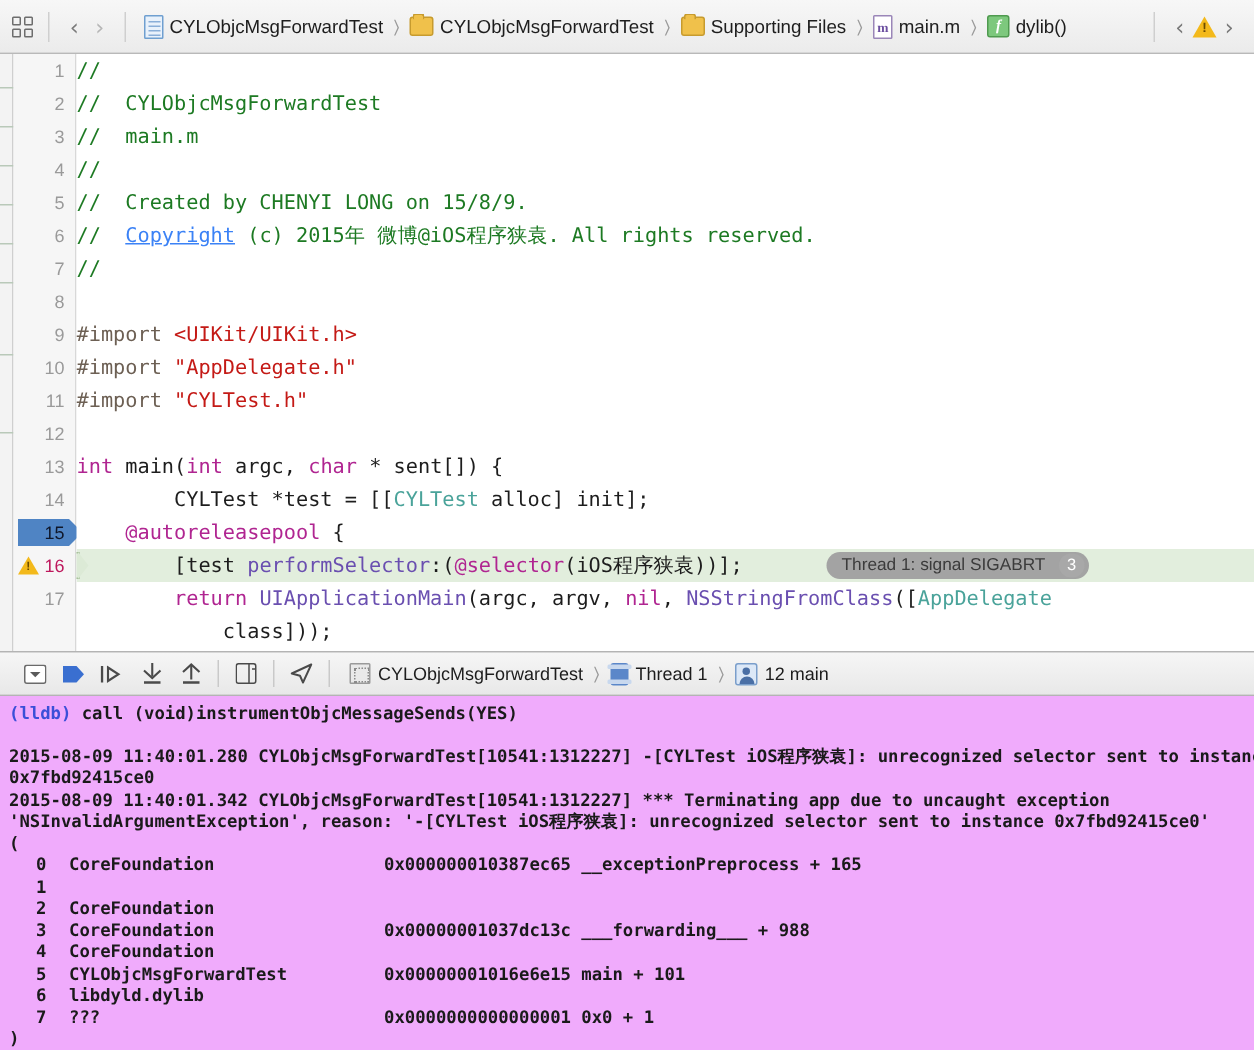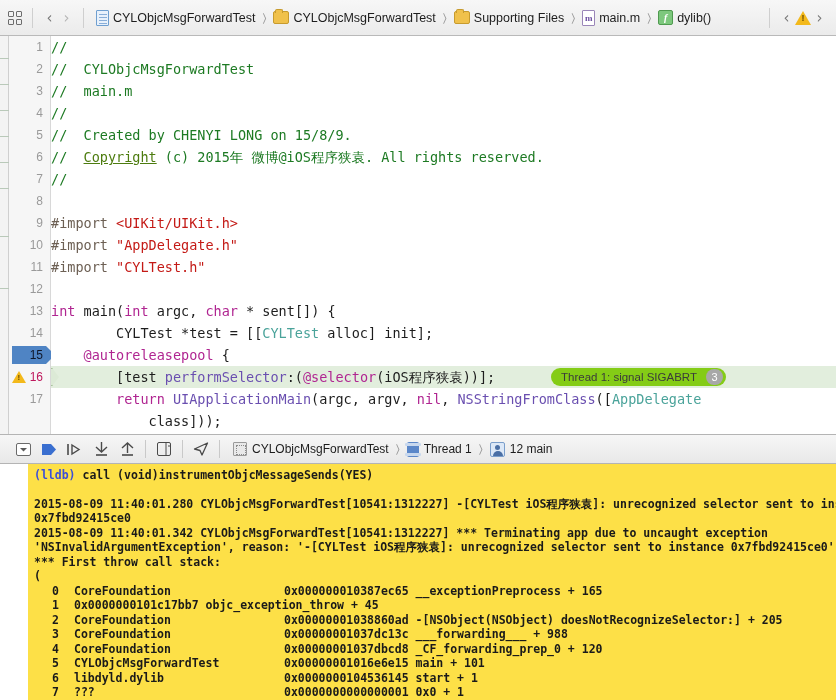--- a/index.html
+++ b/index.html
@@ -107,32 +107,32 @@
   
   .row-hl { position: absolute; left: 0; right: 0; height: 22px; background: #e2eedd; }
   .hl-arrow { position: absolute; left: -9px; top: 2px; width: 11px; height: 18px;
     background: #dcead6; border: 1px solid #a9c29d; border-left: none; }
   .hl-arrow::after { content:""; position:absolute; right:-7px; top:-1px; width:0; height:0;
     border-top: 9px solid transparent; border-bottom: 9px solid transparent; border-left: 7px solid #dcead6; }
 
   
   .issue-badge {
     position: absolute; height: 18px; display: flex; align-items: center;
-    border-radius: 9px; padding: 0 3px 0 10px; background: #84cc16;
+    border-radius: 9px; padding: 0 3px 0 10px; background: #a3a3a3;
   }
   .issue-text { font-family: "Liberation Sans", sans-serif; font-size: 11.5px; color: #3b3b3b; white-space: nowrap; }
   .issue-count {
     margin-left: 9px; min-width: 17px; height: 16px; border-radius: 8px; background: #a8a8a8;
     color: #ffffff; font-size: 11px; font-family: "Liberation Sans", sans-serif;
     display: flex; align-items: center; justify-content: center; padding: 0 4px;
   }
 
   
   .c-comment { color: #1d7a23; }
-  .c-link { color: #4d7c0f; text-decoration: underline; }
+  .c-link { color: #3b82f6; text-decoration: underline; }
   .c-pre   { color: #6d6054; }
   .c-str   { color: #c41a16; }
   .c-kw    { color: #b02591; }
   .c-cls   { color: #4aa39a; }
   .c-meth  { color: #6a4fb0; }
   .c-plain { color: #1d1d1d; }
 
   
   .debugbar {
     height: 30px; min-height: 30px;
@@ -157,23 +157,22 @@
     border-radius:50%; background:#4a6fa5; }
   .ico-frame::after { content:""; position:absolute; left:2px; top:8px; width:10px; height:5px;
     border-radius: 5px 5px 0 0; background:#4a6fa5; }
   .ico-proc { width: 14px; height: 14px; border: 1px solid #9a9a9a; background: #e9e9e9; border-radius: 1px;
     position: relative; }
   .ico-proc::before { content:""; position:absolute; left:2px; top:2px; width:8px; height:8px;
     border: 1px dotted #8a8a8a; }
 
   
   .console {
-    flex: 1; background: #fde047; overflow: hidden; position: relative;
+    flex: 1; background: #f0abfc; overflow: hidden; position: relative;
     padding: 4px 6px 0 6px;
-    margin-left: 28px;
   }
   .cline {
     font-family: "DejaVu Sans Mono", monospace; font-size: 11.5px; font-weight: bold;
     line-height: 14.5px; color: #1a1a1a; white-space: pre;
   }
   .cprompt { color: #3b4fd8; }
   .cspacer { height: 14px; }
   .cstack { display: flex; font-family: "DejaVu Sans Mono", monospace; font-size: 11.5px;
     font-weight: bold; line-height: 14.5px; color: #1a1a1a; white-space: pre; }
   .cs-idx { width: 40px; padding-left: 18px; }
@@ -360,26 +359,25 @@
     </div>
   </div>
 
   <div class="console" id="console">
       <div class="cline"><span class="cprompt">(lldb) </span><span>call (void)instrumentObjcMessageSends(YES)</span></div>
       <div class="cspacer"></div>
       <div class="cline">2015-08-09 11:40:01.280 CYLObjcMsgForwardTest[10541:1312227] -[CYLTest iOS程序狭袁]: unrecognized selector sent to instance</div>
       <div class="cline">0x7fbd92415ce0</div>
       <div class="cline">2015-08-09 11:40:01.342 CYLObjcMsgForwardTest[10541:1312227] *** Terminating app due to uncaught exception</div>
       <div class="cline">'NSInvalidArgumentException', reason: '-[CYLTest iOS程序狭袁]: unrecognized selector sent to instance 0x7fbd92415ce0'</div>
-      <div class="cline">*** First throw call stack:</div>
       <div class="cline">(</div>
       <div class="cstack"><span class="cs-idx">0</span><span class="cs-lib">CoreFoundation</span><span class="cs-rest">0x000000010387ec65 __exceptionPreprocess + 165</span></div>
-      <div class="cstack"><span class="cs-idx">1</span><span class="cs-rest">0x0000000101c17bb7 objc_exception_throw + 45</span></div>
-      <div class="cstack"><span class="cs-idx">2</span><span class="cs-lib">CoreFoundation</span><span class="cs-rest">0x00000001038860ad -[NSObject(NSObject) doesNotRecognizeSelector:] + 205</span></div>
+      <div class="cstack"><span class="cs-idx">1</span></div>
+      <div class="cstack"><span class="cs-idx">2</span><span class="cs-lib">CoreFoundation</span></div>
       <div class="cstack"><span class="cs-idx">3</span><span class="cs-lib">CoreFoundation</span><span class="cs-rest">0x00000001037dc13c ___forwarding___ + 988</span></div>
-      <div class="cstack"><span class="cs-idx">4</span><span class="cs-lib">CoreFoundation</span><span class="cs-rest">0x00000001037dbcd8 _CF_forwarding_prep_0 + 120</span></div>
+      <div class="cstack"><span class="cs-idx">4</span><span class="cs-lib">CoreFoundation</span></div>
       <div class="cstack"><span class="cs-idx">5</span><span class="cs-lib">CYLObjcMsgForwardTest</span><span class="cs-rest">0x00000001016e6e15 main + 101</span></div>
-      <div class="cstack"><span class="cs-idx">6</span><span class="cs-lib">libdyld.dylib</span><span class="cs-rest">0x0000000104536145 start + 1</span></div>
+      <div class="cstack"><span class="cs-idx">6</span><span class="cs-lib">libdyld.dylib</span></div>
       <div class="cstack"><span class="cs-idx">7</span><span class="cs-lib">???</span><span class="cs-rest">0x0000000000000001 0x0 + 1</span></div>
       <div class="cline">)</div>
     </div>
 
 </div>
 
 </body></html>

